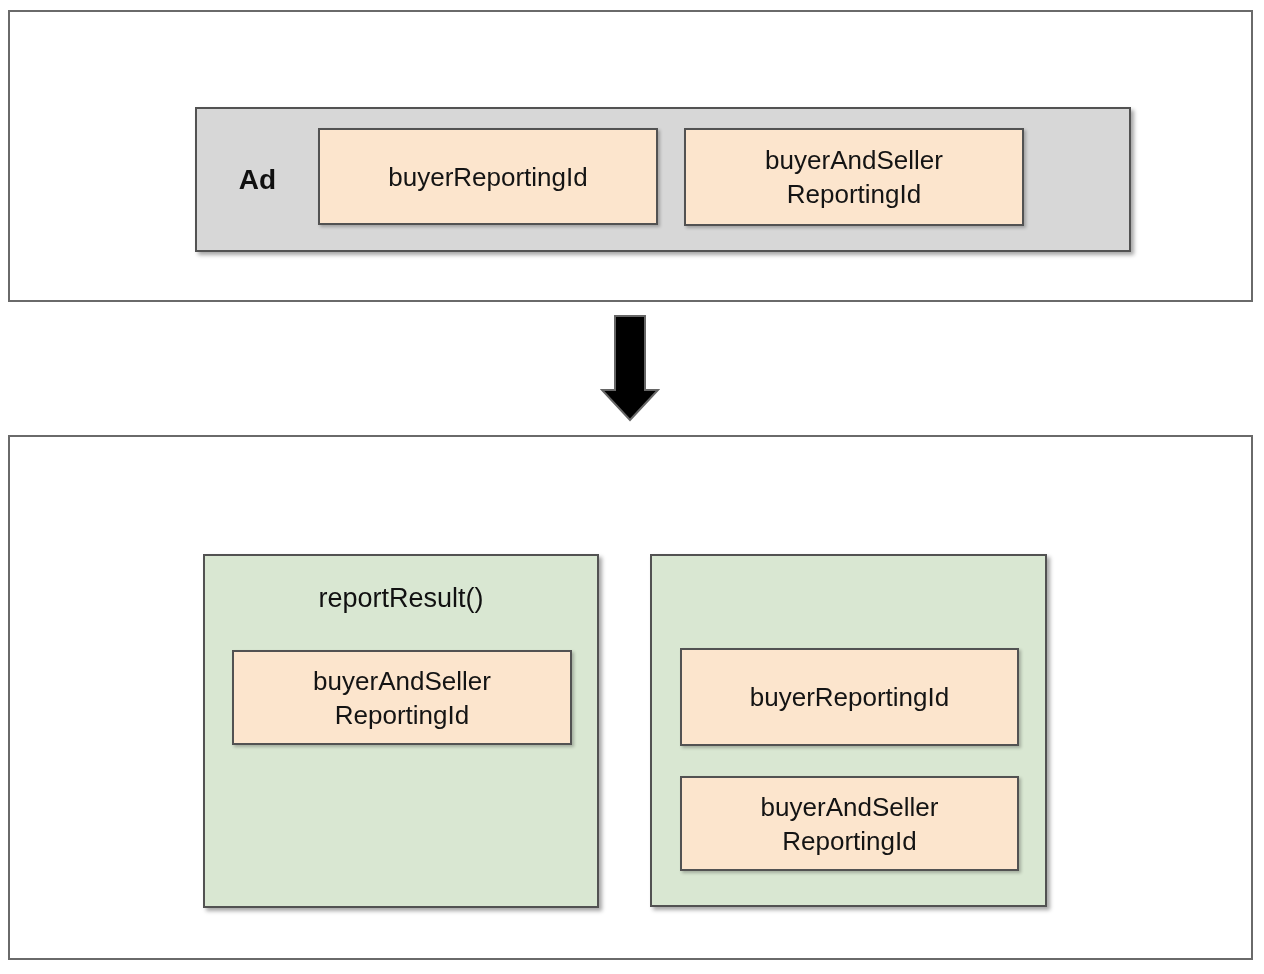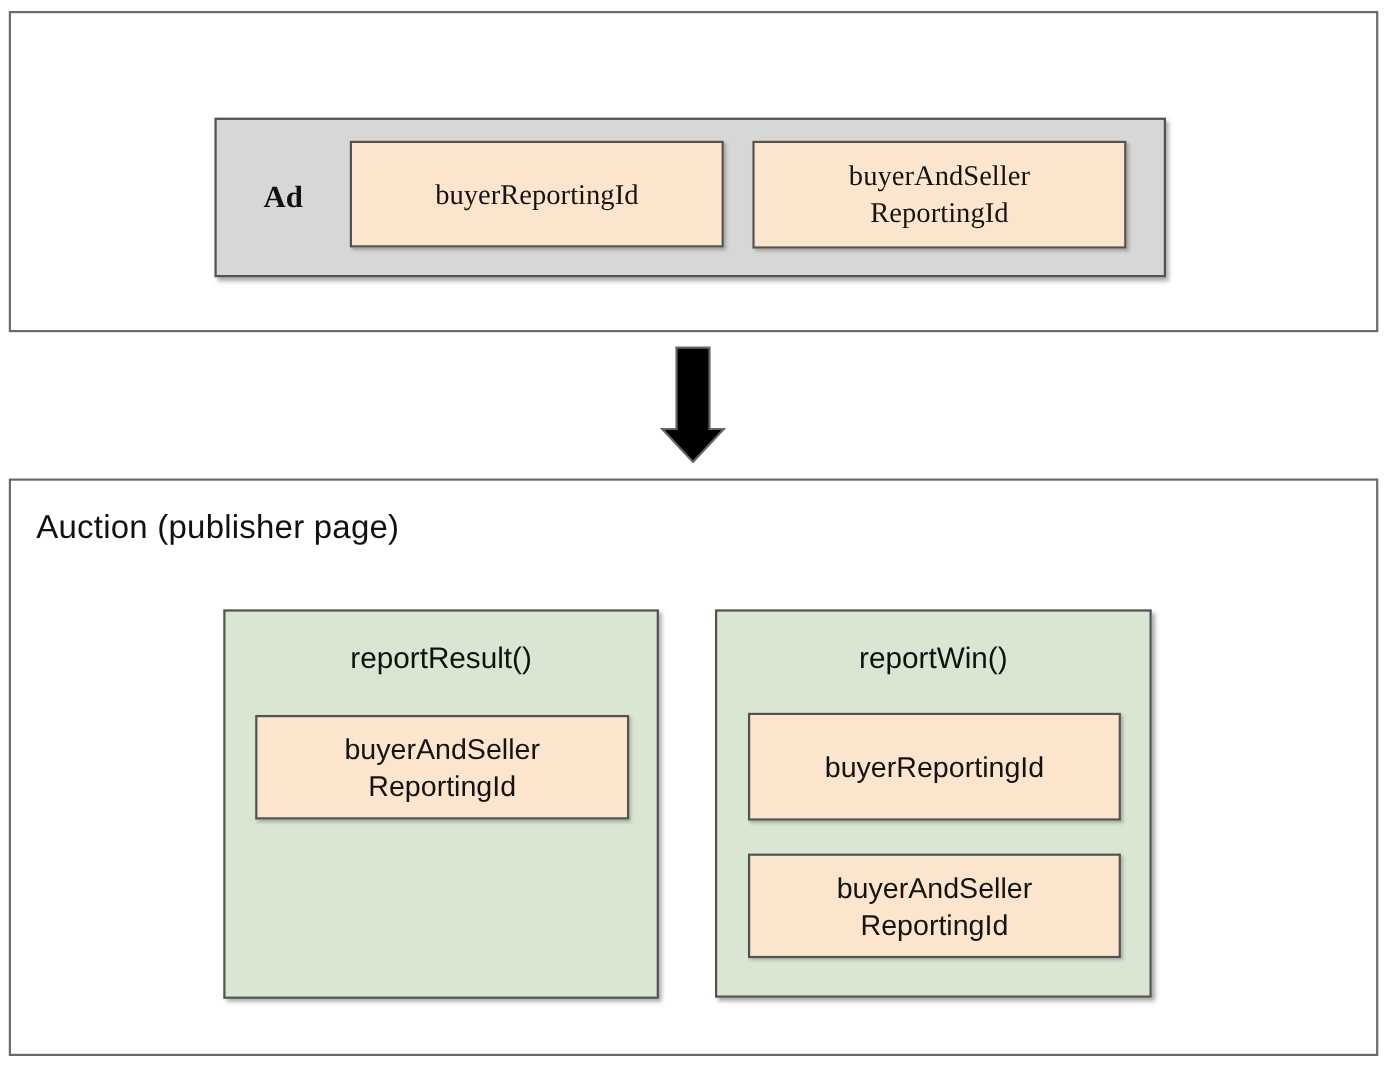--- a/index.html
+++ b/index.html
@@ -30,25 +30,24 @@
     font-size: 30px;
     line-height: 38px;
     letter-spacing: 0.2px;
     color: #111111;
     white-space: nowrap;
   }
 
   .ad-box {
     position: absolute;
     left: 185px; top: 95px;
-    width: 865px; height: 145px;
+    width: 936px; height: 145px;
     background: var(--gray);
     border: 2px solid var(--border_inner);
     box-shadow: 3px 3px 4px rgba(0,0,0,0.35);
-    font-family: Liberation Serif, serif;
   }
 
   .ad-label {
     position: absolute;
     left: 0; top: 0;
     width: 121px; height: 141px;
     display: flex;
     align-items: center;
     justify-content: center;
     font-size: 28px;
@@ -119,29 +118,27 @@
     </div>
   </div>
 
   <div class="flow-arrow">
     <svg viewBox="0 0 60 108" xmlns="http://www.w3.org/2000/svg" aria-hidden="true">
       <polygon points="15,2 45,2 45,76 58,76 30,106 2,76 15,76"></polygon>
     </svg>
   </div>
 
   <div class="outer-box auction">
-    <div class="section-title">Auction (publisher page)</div>
 
     <div class="green-box report-result">
       <div class="green-title">reportResult()</div>
       <div class="field field-a">buyerAndSeller
 ReportingId</div>
     </div>
 
     <div class="green-box report-win">
-      <div class="green-title">reportWin()</div>
       <div class="field field-a">buyerReportingId</div>
       <div class="field field-b">buyerAndSeller
 ReportingId</div>
     </div>
   </div>
 
 </div>
 
 </body></html>

